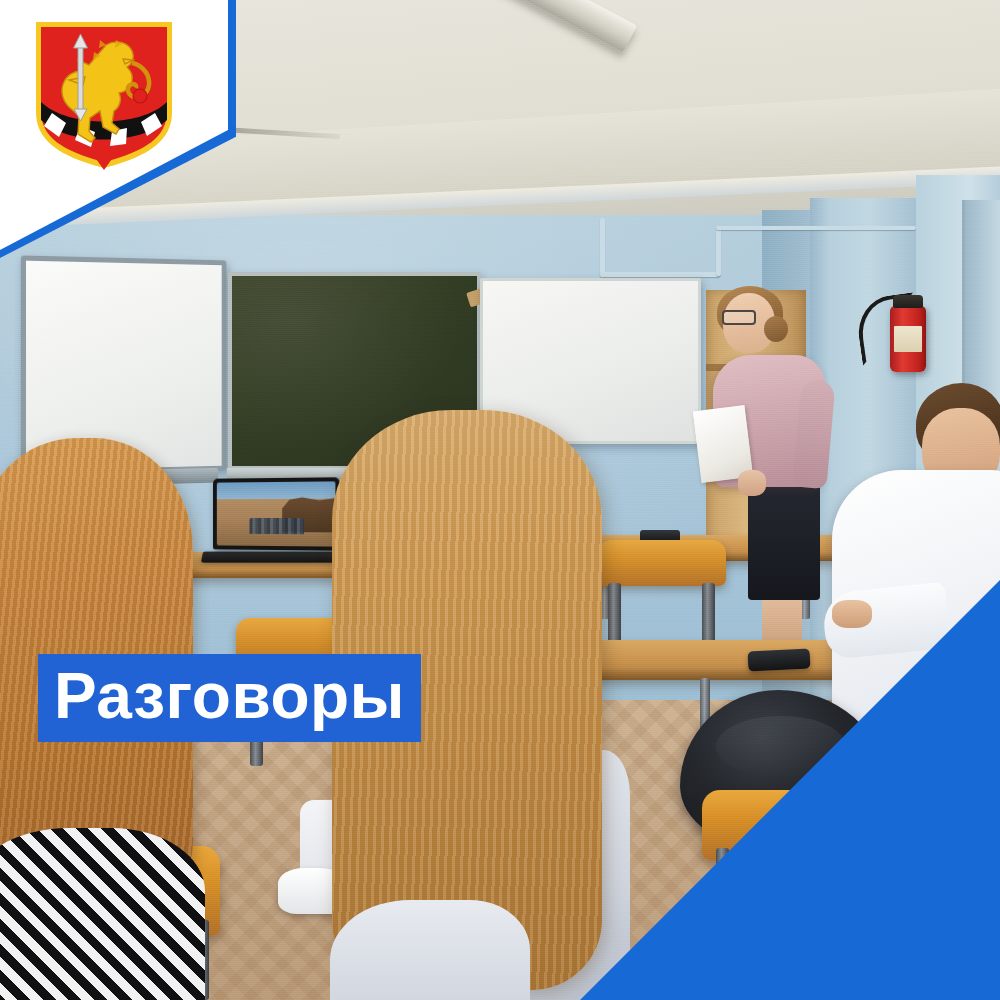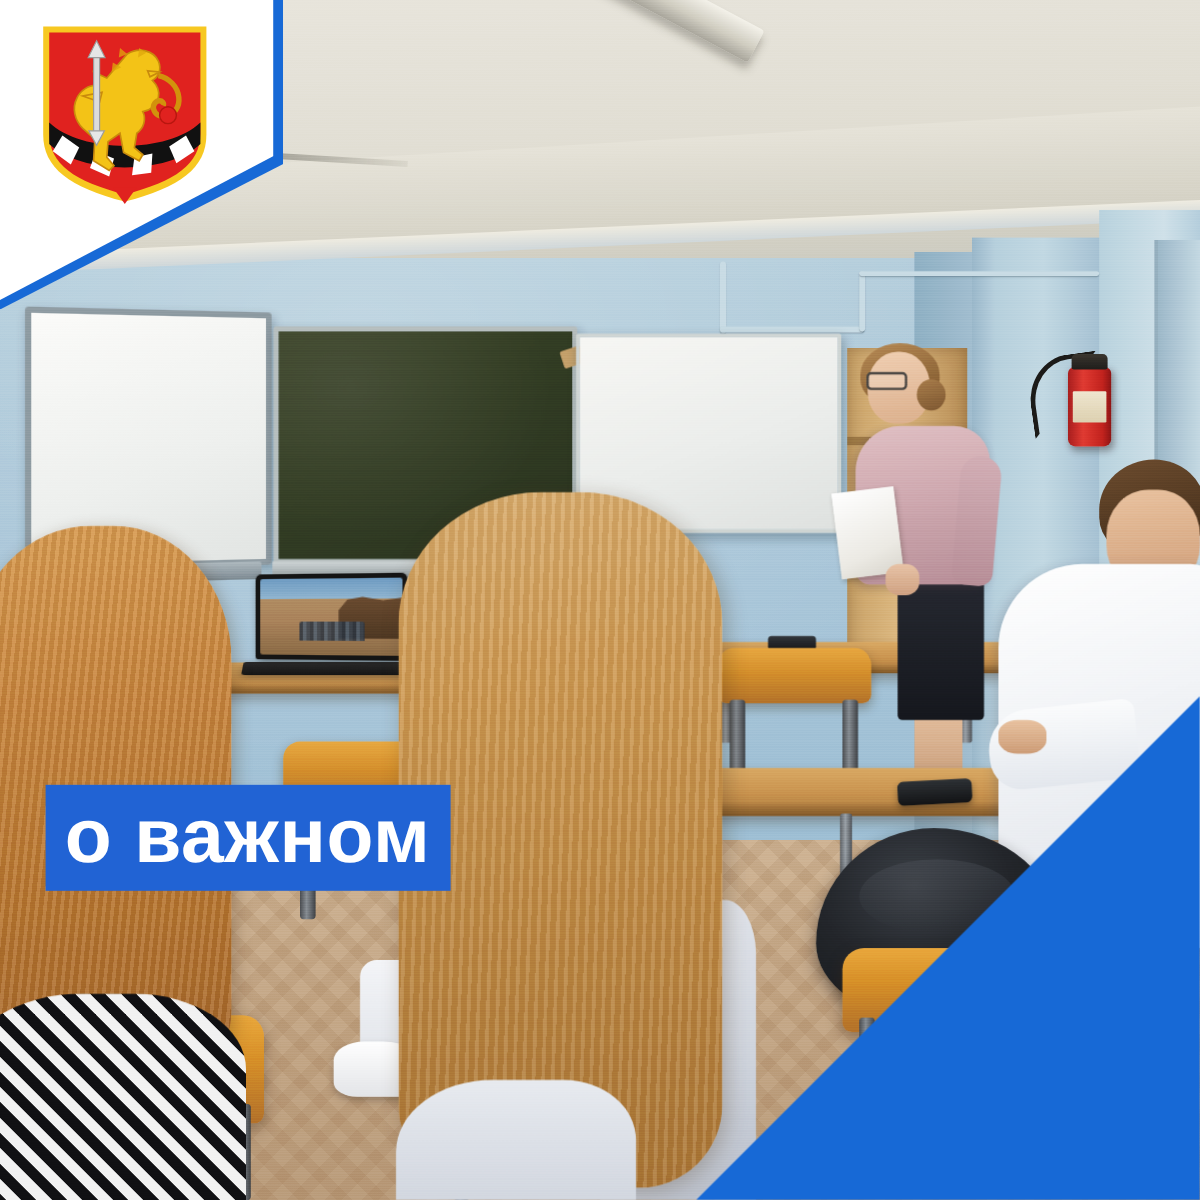--- a/index.html
+++ b/index.html
@@ -618,16 +618,16 @@
     <g>
       <rect x="50" y="28" width="5" height="70" rx="2" fill="#dcdcdc" stroke="#9d9d9d" stroke-width="1"></rect>
       <path d="M52.5 18 l7 14 h-14 Z" fill="#e6e6e6" stroke="#9d9d9d" stroke-width="1"></path>
       <path d="M46 93 l6.5 12 l6.5 -12 Z" fill="#e6e6e6" stroke="#9d9d9d" stroke-width="1"></path>
     </g>
   </svg>
 
   <div class="bottom-corner"></div>
 
   <div class="caption">
-    <div class="caption-line">о важном</div>
+    <div class="caption-line">Разговоры</div>
   </div>
 
 </div>
 
 </body></html>

